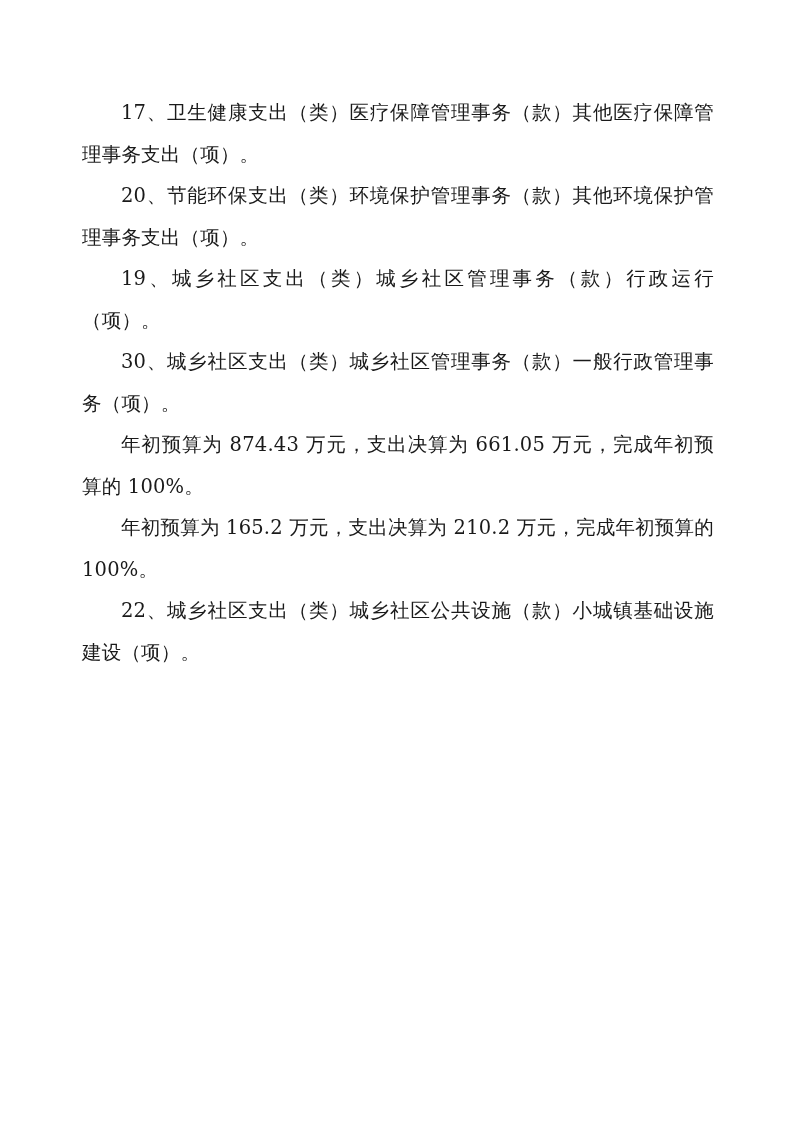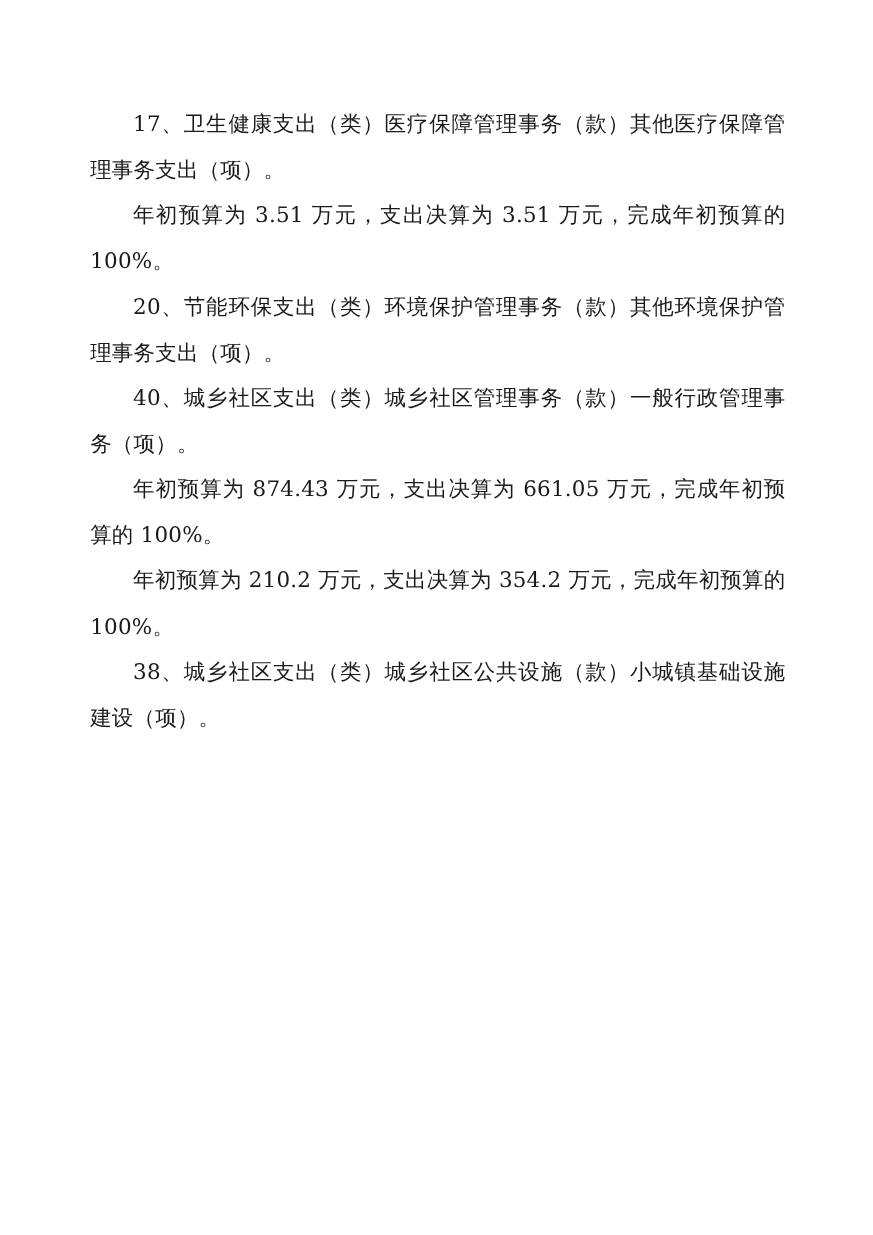--- a/index.html
+++ b/index.html
@@ -43,21 +43,21 @@
     color: #1a1a1a;
     letter-spacing: 1px;
   }
 </style>
 </head>
 <body>
 
 <div class="page">
   <div class="content">
     <p class="para">17、卫生健康支出（类）医疗保障管理事务（款）其他医疗保障管理事务支出（项）。</p>
-    <p class="para">年初预算为 3.51 万元，支出决算为 3.51 万元，完成年初预算的 100%。</p>
     <p class="para">20、节能环保支出（类）环境保护管理事务（款）其他环境保护管理事务支出（项）。</p>
-    <p class="para">40、城乡社区支出（类）城乡社区管理事务（款）一般行政管理事务（项）。</p>
+    <p class="para">19、城乡社区支出（类）城乡社区管理事务（款）行政运行（项）。</p>
+    <p class="para">30、城乡社区支出（类）城乡社区管理事务（款）一般行政管理事务（项）。</p>
     <p class="para">年初预算为 874.43 万元，支出决算为 661.05 万元，完成年初预算的 100%。</p>
-    <p class="para">年初预算为 210.2 万元，支出决算为 354.2 万元，完成年初预算的 100%。</p>
-    <p class="para">38、城乡社区支出（类）城乡社区公共设施（款）小城镇基础设施建设（项）。</p>
+    <p class="para">年初预算为 165.2 万元，支出决算为 210.2 万元，完成年初预算的 100%。</p>
+    <p class="para">22、城乡社区支出（类）城乡社区公共设施（款）小城镇基础设施建设（项）。</p>
   </div>
   <div class="footer">- 13 -</div>
 </div>
 
 </body></html>

